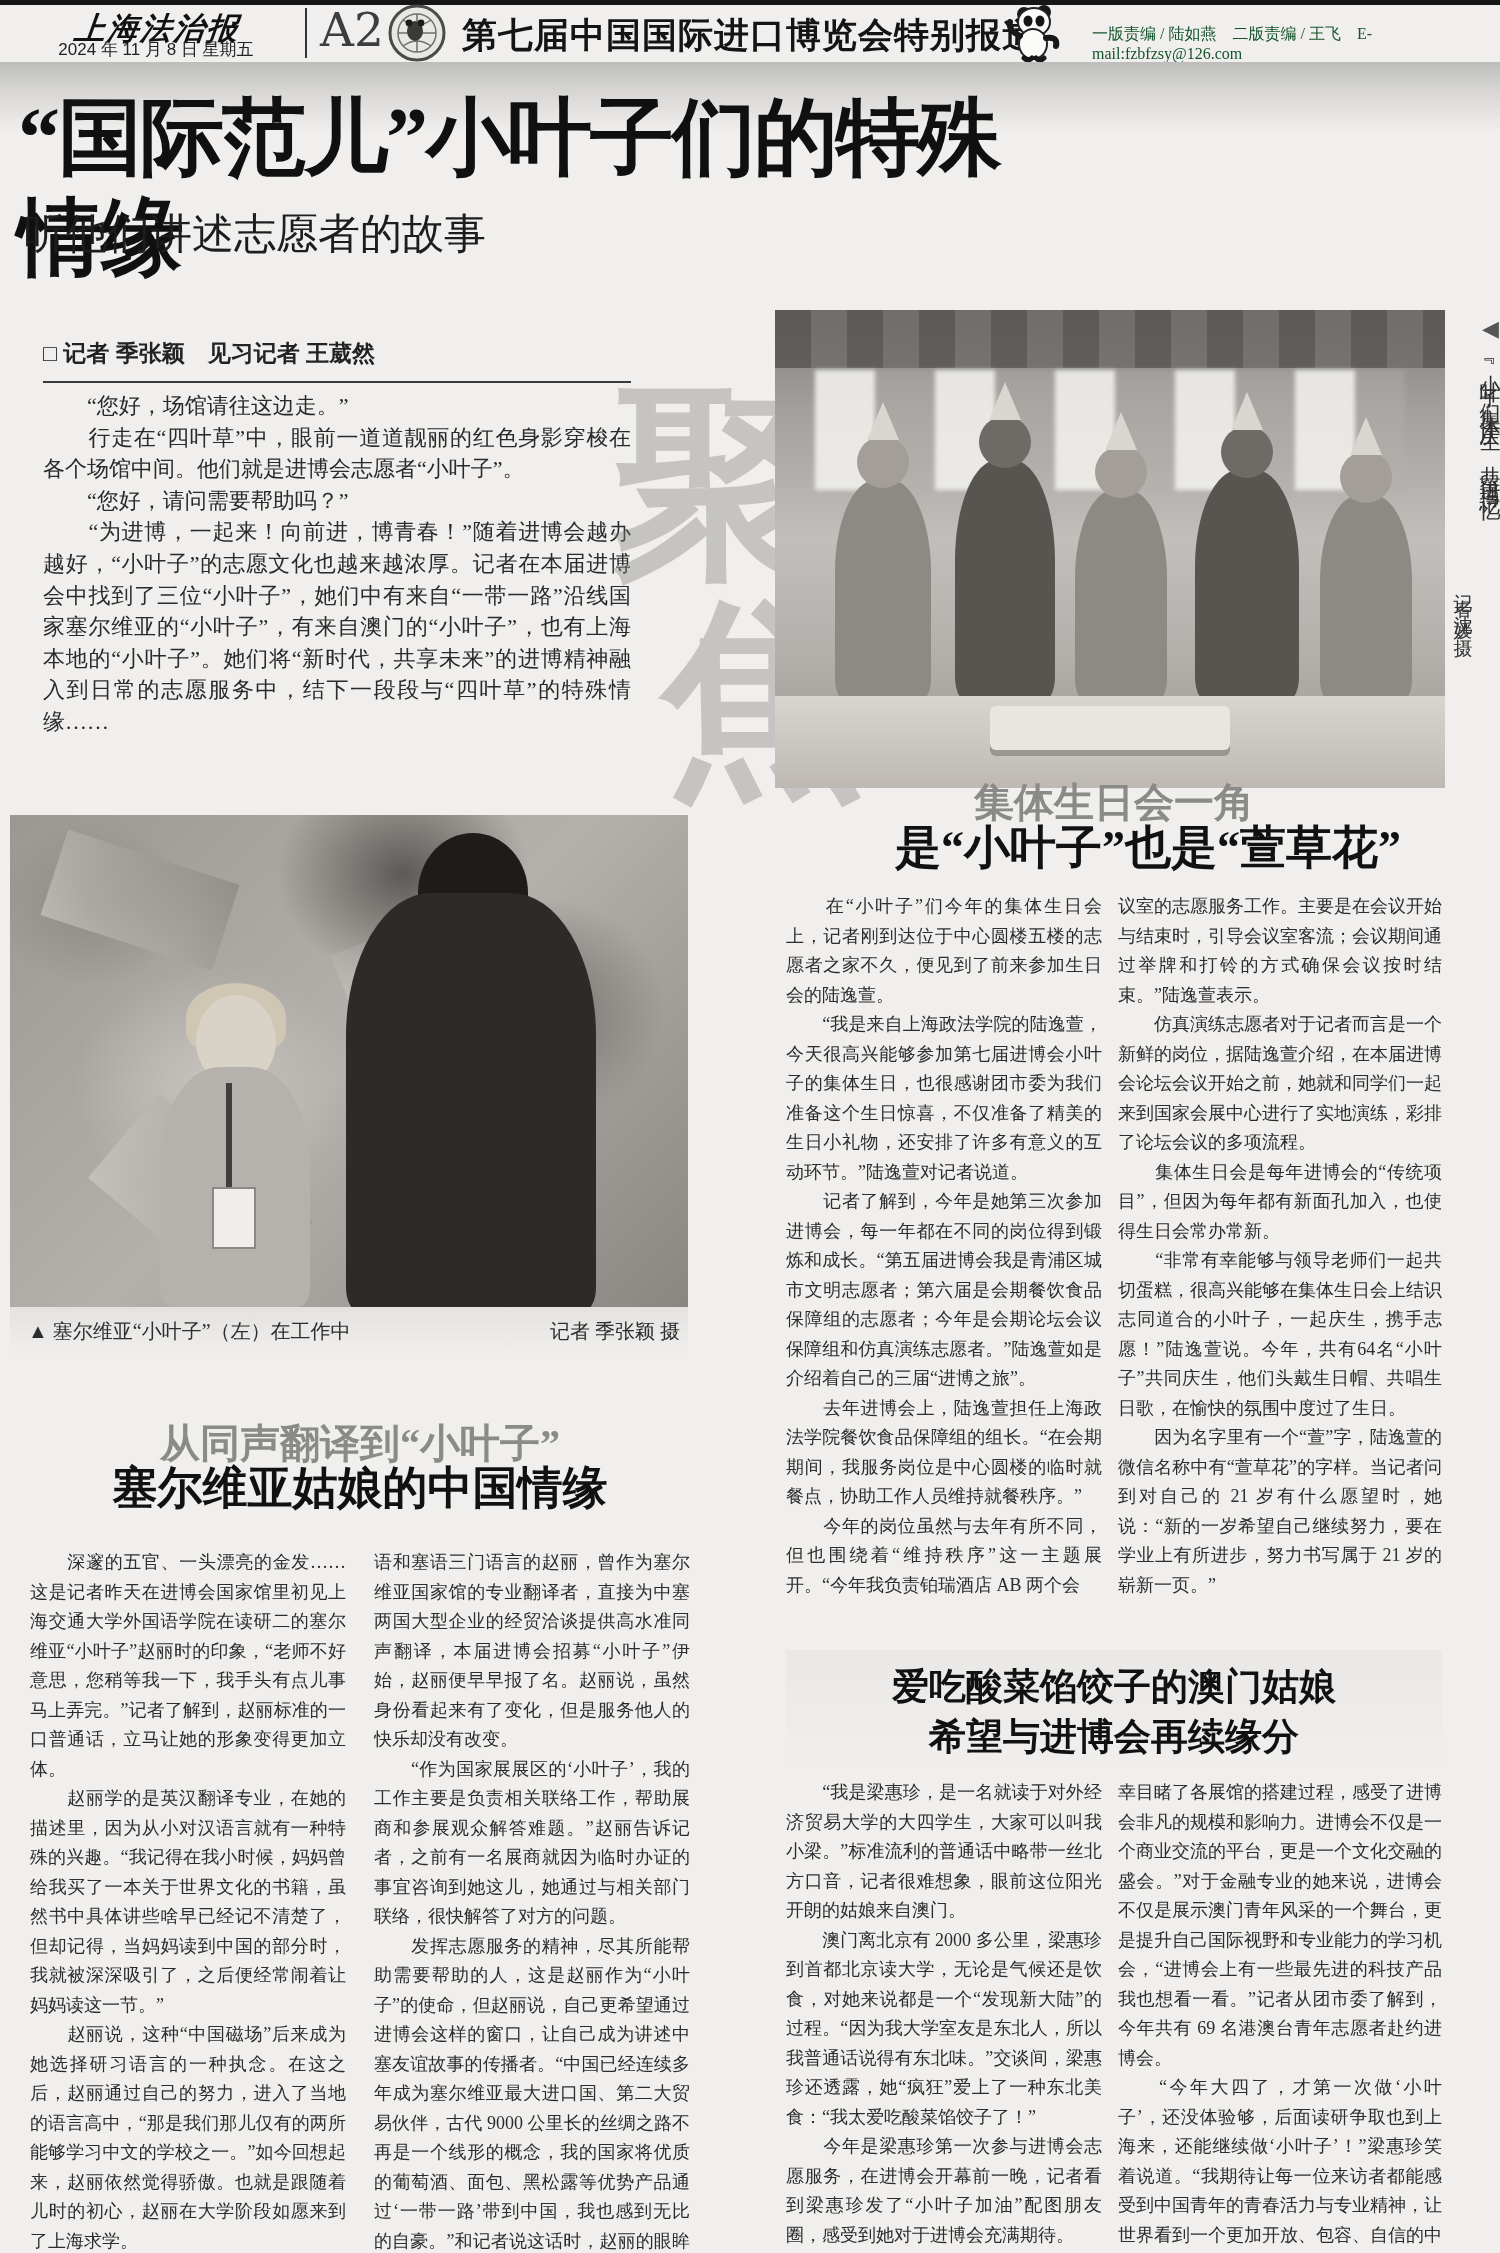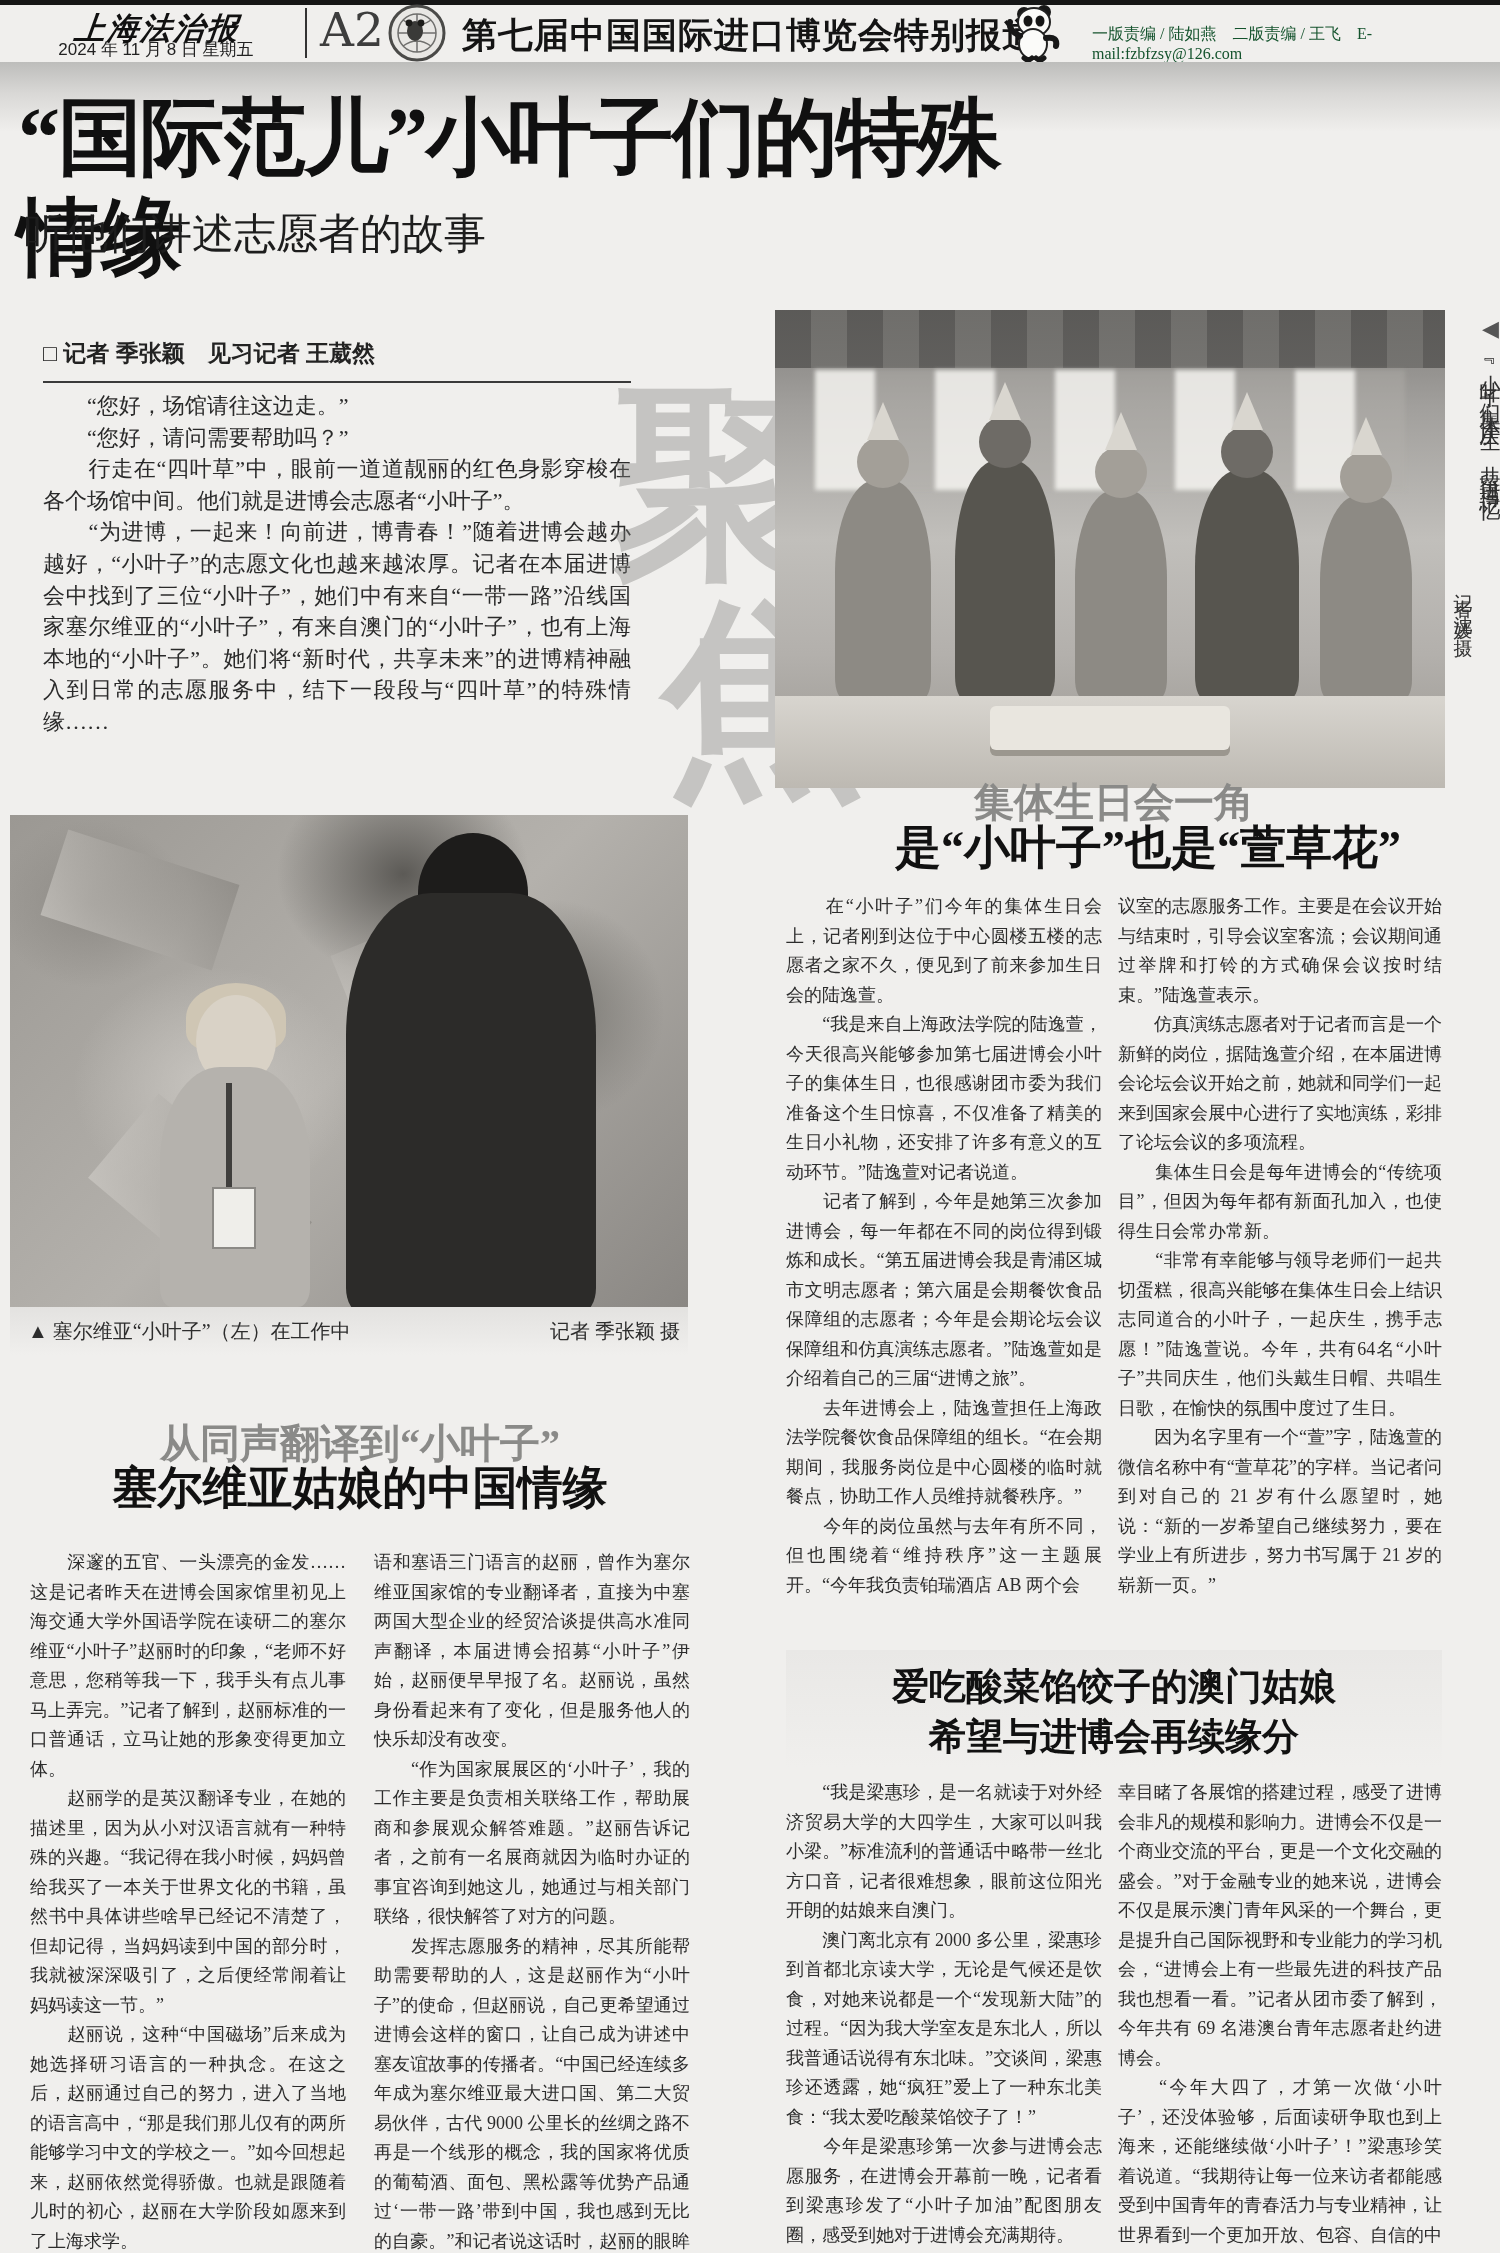--- a/index.html
+++ b/index.html
@@ -144,22 +144,22 @@
 
   <div class="grad-band"></div>
 
   <h1 class="headline">“国际范儿”小叶子们的特殊情缘</h1>
   <div class="subhead">听他们讲述志愿者的故事</div>
 
   <div class="byline">□ 记者 季张颖　见习记者 王葳然</div>
 
   <div class="intro">
       <p>　　“您好，场馆请往这边走。”</p>
+      <p>　　行走在“四叶草”中，眼前一道道靓丽的红色身影穿梭在各个场馆中间。他们就是进博会志愿者“小叶子”。</p>
       <p>　　“您好，请问需要帮助吗？”</p>
-      <p>　　行走在“四叶草”中，眼前一道道靓丽的红色身影穿梭在各个场馆中间。他们就是进博会志愿者“小叶子”。</p>
       <p>　　“为进博，一起来！向前进，博青春！”随着进博会越办越好，“小叶子”的志愿文化也越来越浓厚。记者在本届进博会中找到了三位“小叶子”，她们中有来自“一带一路”沿线国家塞尔维亚的“小叶子”，有来自澳门的“小叶子”，也有上海本地的“小叶子”。她们将“新时代，共享未来”的进博精神融入到日常的志愿服务中，结下一段段与“四叶草”的特殊情缘……</p>
     </div>
 
   <div class="wm wm1">聚</div>
   <div class="wm wm2">焦</div>
 
   <div class="photo-top">
     <div class="ceiling"></div>
     <div class="window-glow"></div>
     <div class="fig light" style="left:60px;top:170px;width:96px;height:220px;"></div>

